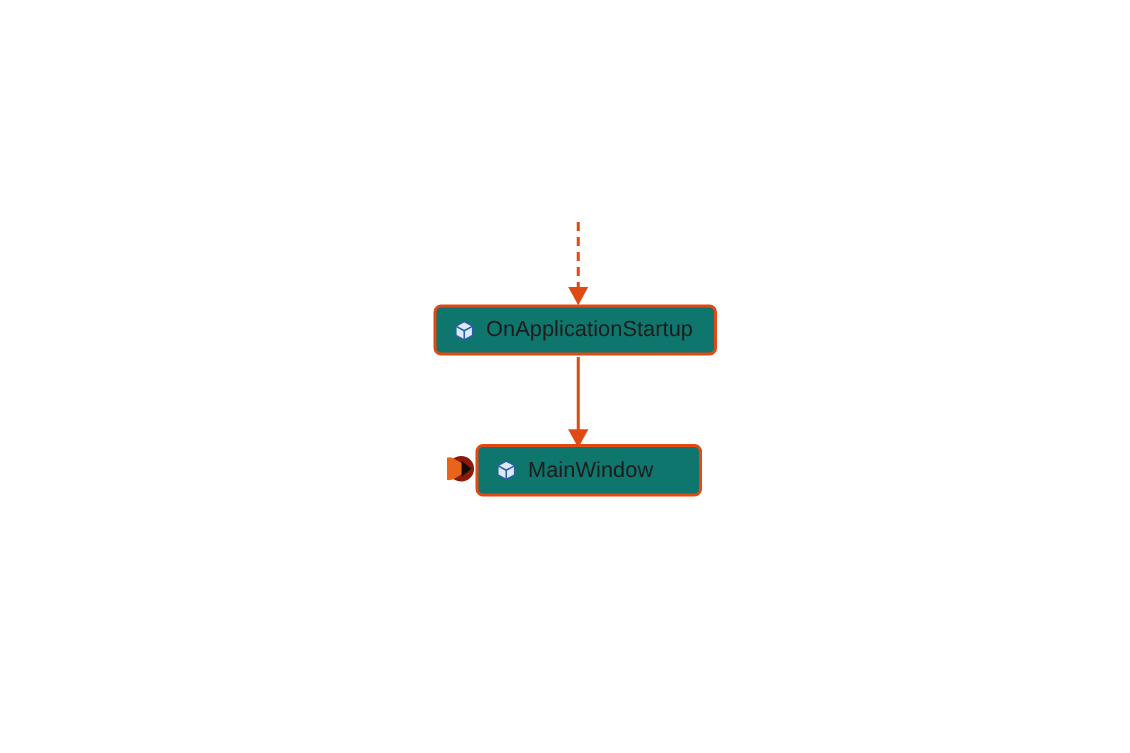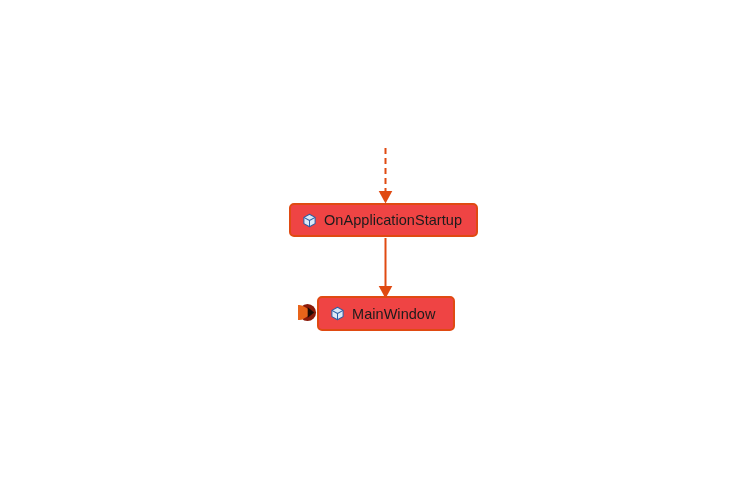--- a/index.html
+++ b/index.html
@@ -52,36 +52,36 @@
     letter-spacing: 0.1px;
     white-space: nowrap;
   }
 
   
   .method-node {
     position: absolute;
     box-sizing: border-box;
     border: 2px solid #e04a12;
     border-radius: 5px;
-    background: #ef4444;
+    background: #0f766e;
     display: flex;
     align-items: center;
     padding-left: 11px;
     padding-right: 13px;
   }
   .method-node.n-startup {
     left: 289px;
     top: 203px;
     width: 189px;
     height: 34px;
   }
   .method-node.n-mainwindow {
     left: 317px;
     top: 296px;
-    width: 138px;
+    width: 151px;
     height: 35px;
   }
   .method-label {
     font-size: 14.5px;
     color: #1c1c1c;
     white-space: nowrap;
     letter-spacing: 0.05px;
   }
 
   .node-icon {

